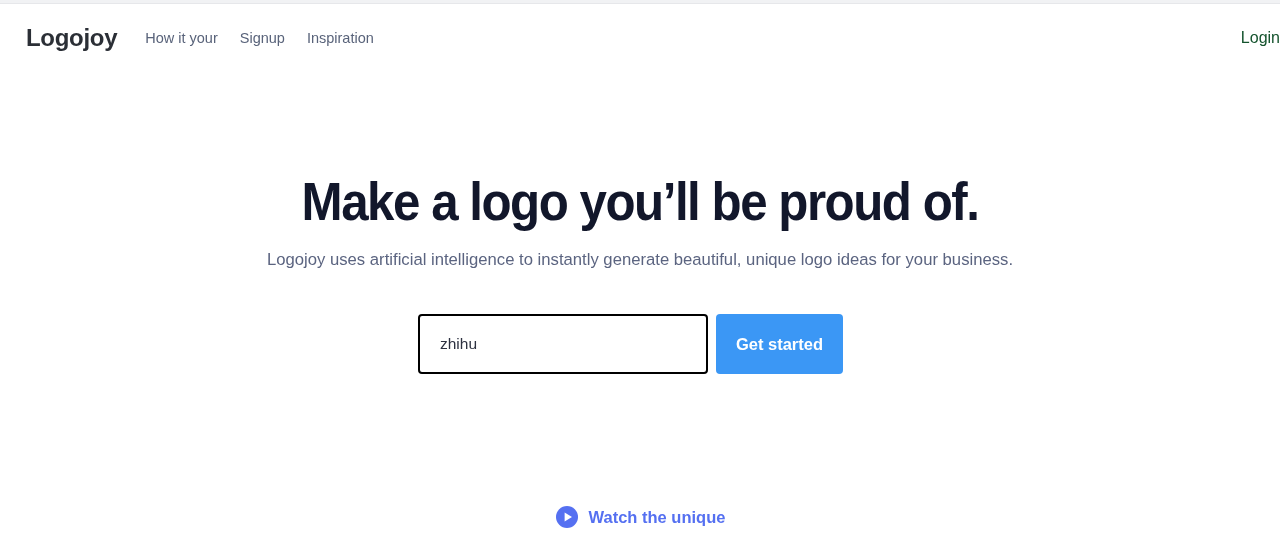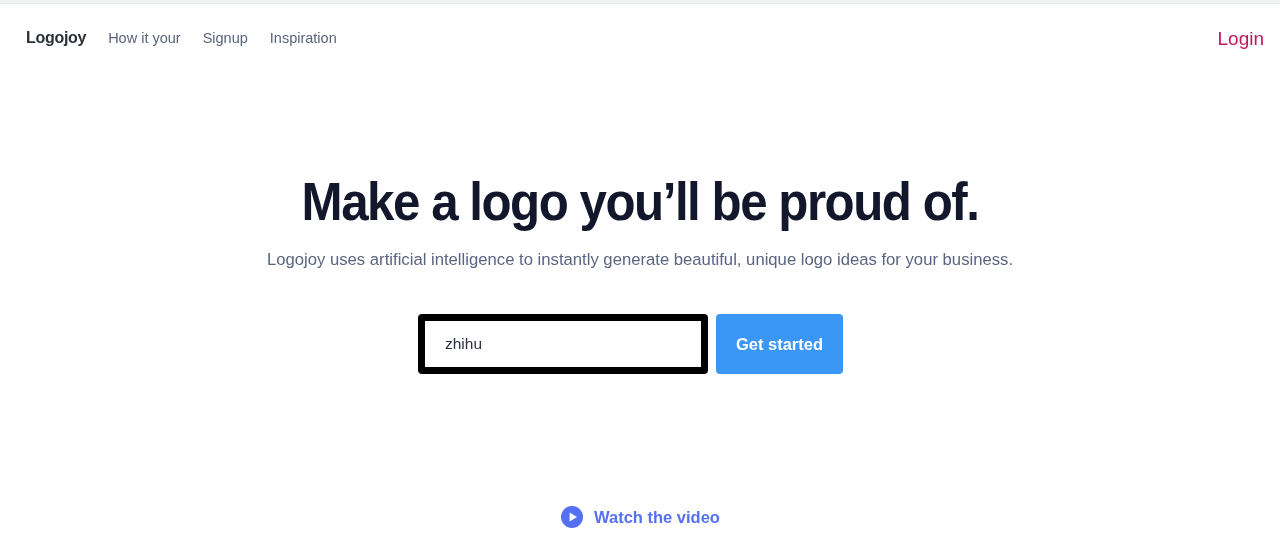--- a/index.html
+++ b/index.html
@@ -37,26 +37,26 @@
   .header-left {
     position: absolute;
     left: 26px;
     top: 0;
     height: 66px;
     display: flex;
     align-items: center;
     gap: 0;
   }
   .wordmark {
-    font-size: 16px;
+    font-size: 24px;
     font-weight: bold;
     color: #2b2f36;
     letter-spacing: -0.3px;
     line-height: 1;
-    margin-right: 22px;
+    margin-right: 28px;
     white-space: nowrap;
   }
   .nav-link {
     font-size: 14.5px;
     color: #59637a;
     text-decoration: none;
     margin-right: 22px;
     white-space: nowrap;
     line-height: 1;
   }
@@ -64,24 +64,23 @@
 
   .header-right {
     position: absolute;
     right: 0;
     top: 0;
     height: 66px;
     display: flex;
     align-items: center;
   }
   .login-link {
-    font-size: 19px;
-    color: #be185d;
+    font-size: 16px;
+    color: #14532d;
     text-decoration: none;
-    margin-right: 16px;
     white-space: nowrap;
     line-height: 1;
   }
   .signup-btn {
     width: 80px;
     height: 44px;
     background: #5570f1;
     color: #ffffff;
     border: none;
     border-radius: 4px;
@@ -142,21 +141,21 @@
     top: 243px;
     left: 418px;
     display: flex;
     align-items: flex-start;
     gap: 8px;
   }
   .brand-input {
     width: 290px;
     height: 60px;
     box-sizing: border-box;
-    border: 7px solid #000000;
+    border: 2px solid #000000;
     border-radius: 4px;
     background: #ffffff;
     padding: 3px 20px;
     font-size: 15.5px;
     color: #2d3140;
     font-family: "Liberation Sans", sans-serif;
     outline: none;
   }
   .brand-input::placeholder { color: #9aa0ad; }
   .get-started-btn {
@@ -234,16 +233,16 @@
   <div class="form-row">
     <input class="brand-input" type="text" value="zhihu" style="">
     <button class="get-started-btn">Get started</button>
   </div>
 
   <a class="watch-video" href="#">
     <svg class="play-icon" viewBox="0 0 24 24">
       <circle cx="12" cy="12" r="11" fill="#5570f1"></circle>
       <polygon points="9.6,7.4 17,12 9.6,16.6" fill="#ffffff"></polygon>
     </svg>
-    <span class="watch-label">Watch the video</span>
+    <span class="watch-label">Watch the unique</span>
   </a>
 
 </div>
 
 </body></html>

